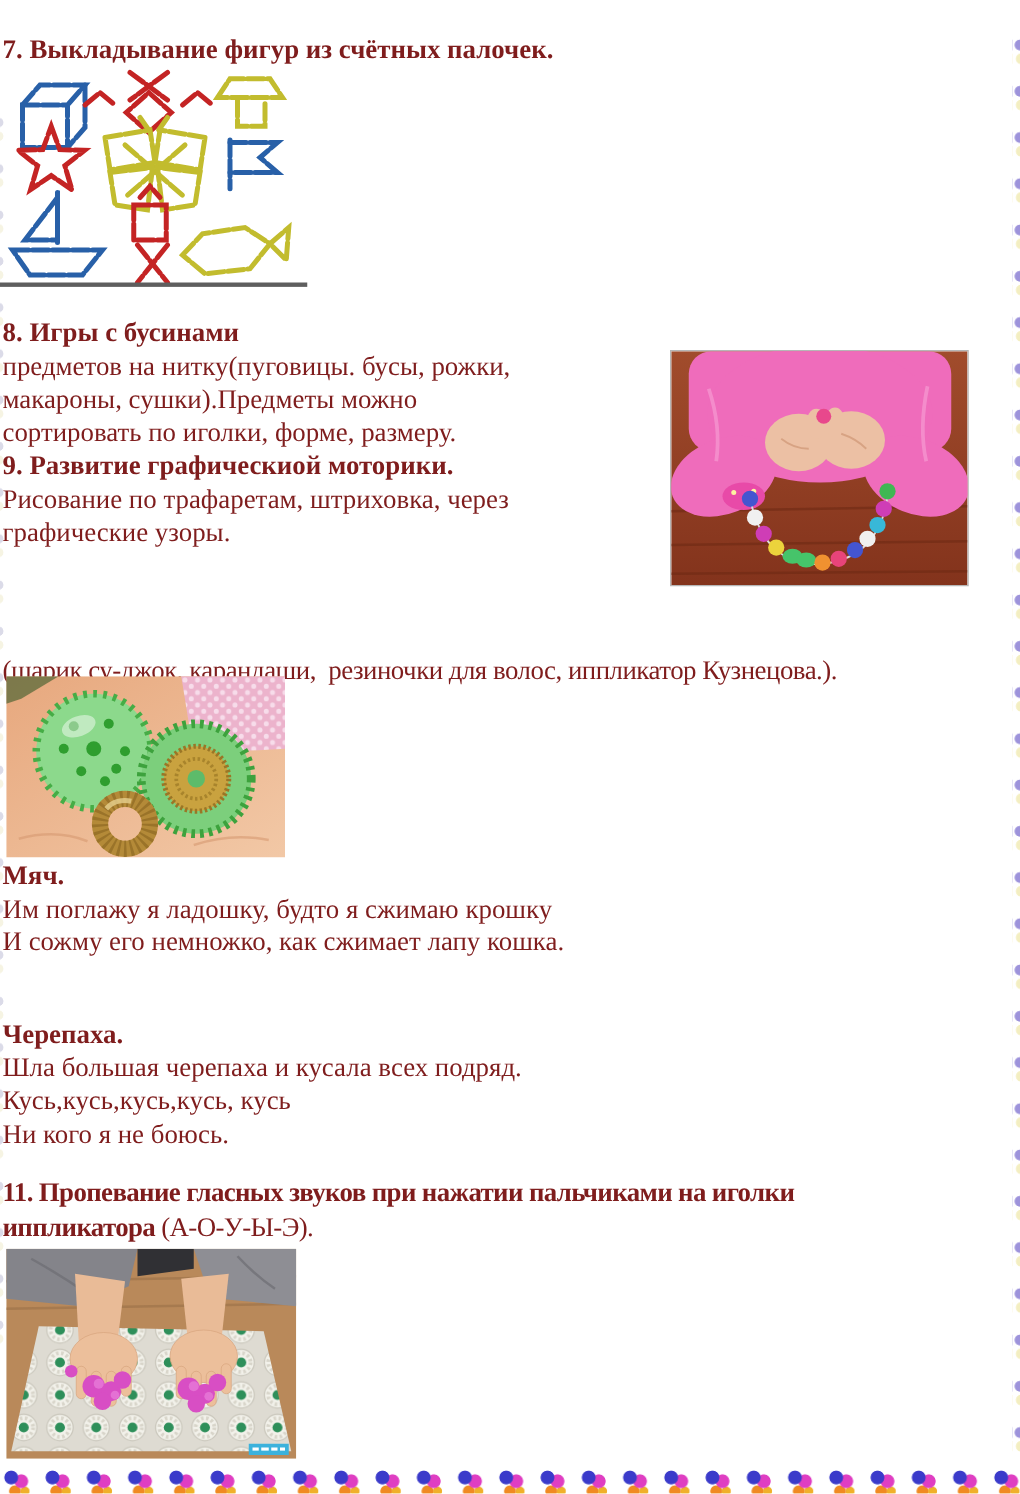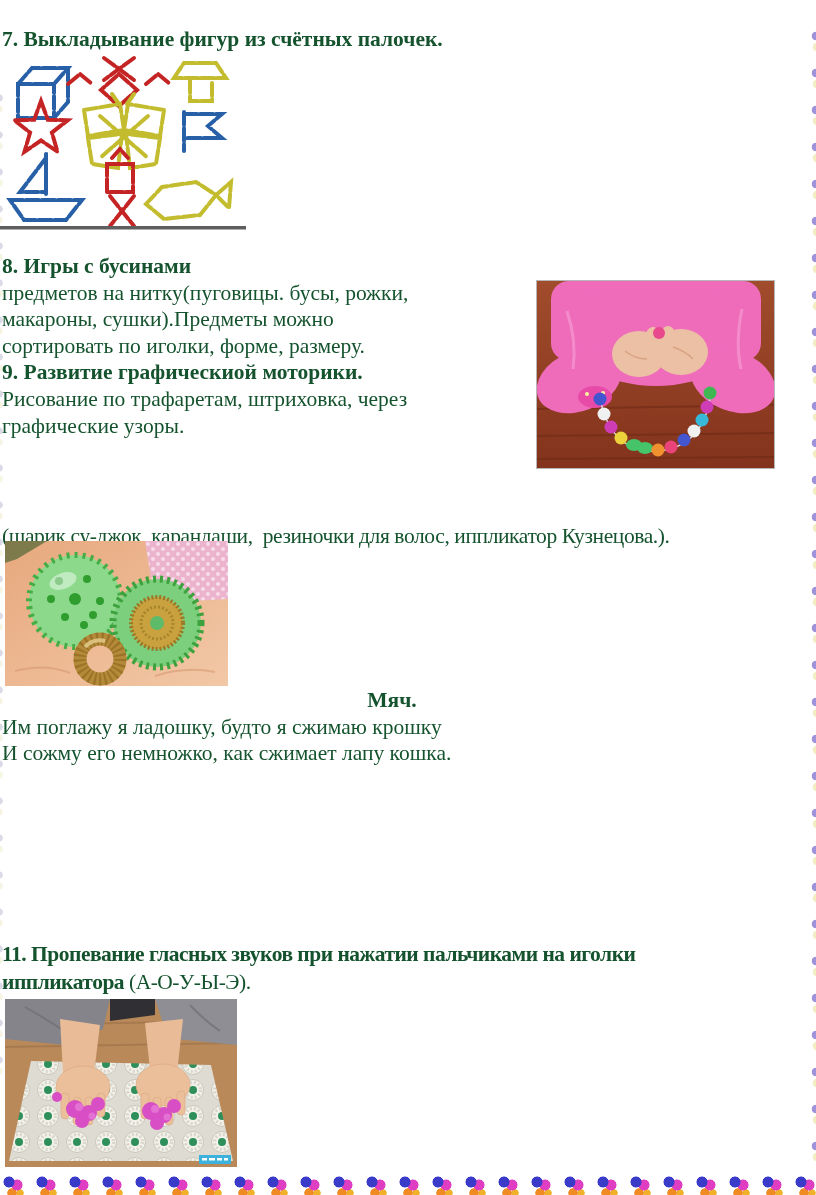--- a/index.html
+++ b/index.html
@@ -2,28 +2,28 @@
 <html><head>
 <meta charset="utf-8">
 <style>
   html,body{margin:0;padding:0;background:#fff;}
   #page{
     position:relative;
     width:816px;height:1195px;
     background:#ffffff;
     overflow:hidden;
     font-family:"Liberation Serif","DejaVu Serif",serif;
-    color:#14532d;
+    color:#7f1d1d;
   }
   .abs{position:absolute;}
   .b{font-weight:bold;}
   .line{white-space:pre;}
   .h{font-size:21.5px;font-weight:bold;line-height:26.6px;white-space:pre;}
   .t{font-size:21.5px;line-height:26.6px;}
-  .centered{text-align:center;}
+  .centered{}
   
   #sec7-heading{left:2px;top:26px;}
   #block-8-9{left:2px;top:253px;width:540px;}
   #block-10{left:2px;top:484px;width:812px;}
   #block-10 .t{letter-spacing:-0.4px;margin-top:39px;}
   #poem-ball{left:2px;top:687px;width:780px;}
   #poem-turtle{left:2px;top:814px;width:780px;}
   #block-11{left:2px;top:941px;width:812px;letter-spacing:-0.5px;}
   #block-11 .h{line-height:27.5px;}
   
@@ -266,20 +266,26 @@
       </g>
     </svg>
   </div>
 
   <div class="abs" id="poem-ball">
     <div class="h centered">Мяч.</div>
     <div class="t line">Им поглажу я ладошку, будто я сжимаю крошку</div>
     <div class="t line">И сожму его немножко, как сжимает лапу кошка.</div>
   </div>
 
+  <div class="abs" id="poem-turtle">
+    <div class="h centered">Черепаха.</div>
+    <div class="t line">Шла большая черепаха и кусала всех подряд.</div>
+    <div class="t line">Кусь,кусь,кусь,кусь, кусь</div>
+    <div class="t line">Ни кого я не боюсь.</div>
+  </div>
 
   <div class="abs" id="block-11">
     <div class="h">11. Пропевание гласных звуков при нажатии пальчиками на иголки</div>
     <div class="h"><span class="b">иппликатора </span><span style="font-weight:normal">(А-О-У-Ы-Э).</span></div>
   </div>
 
   <div class="abs" id="applicator-photo">
     <svg width="232" height="168" viewBox="0 0 232 168">
       <defs>
         <pattern id="matp" width="29" height="26" patternUnits="userSpaceOnUse">

